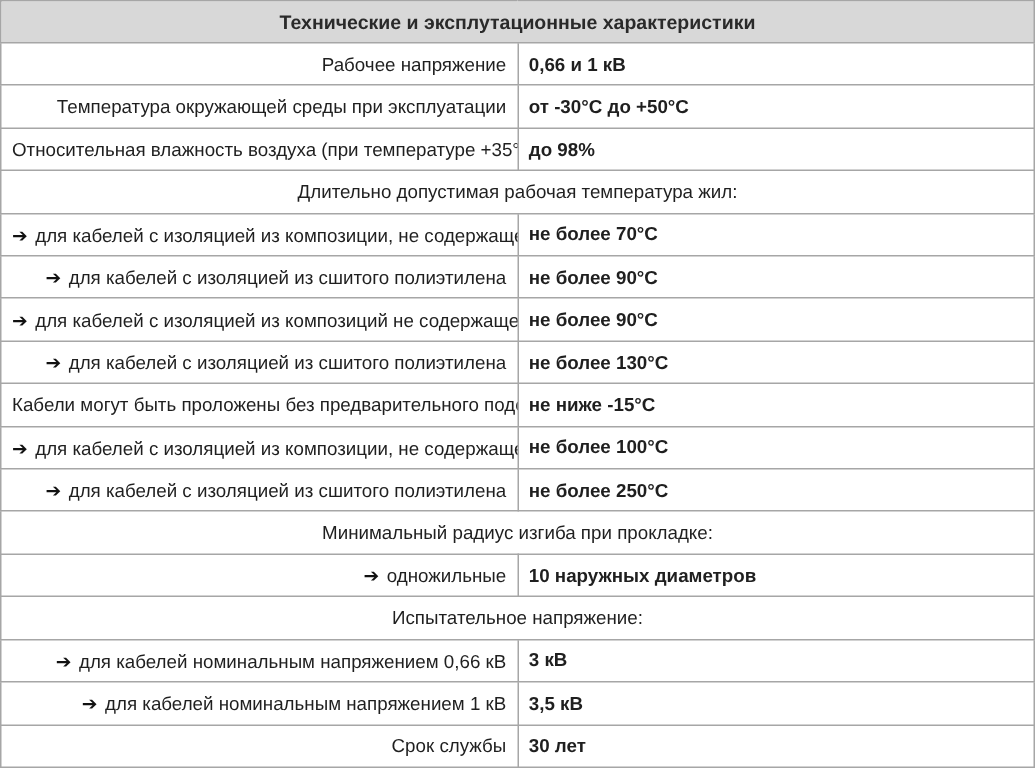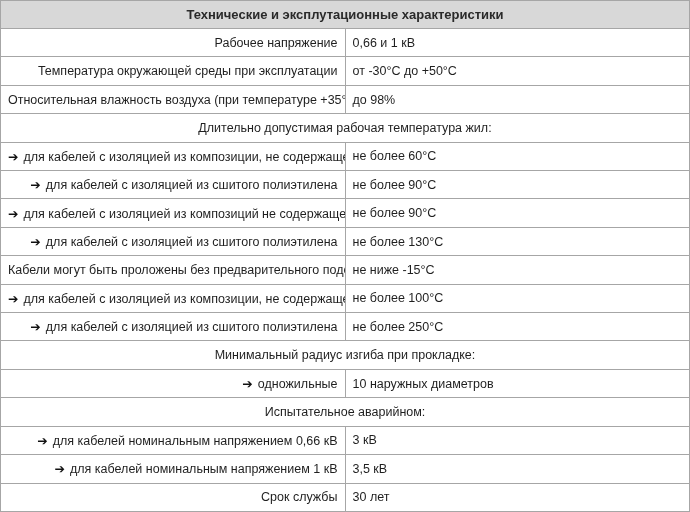--- a/index.html
+++ b/index.html
@@ -38,20 +38,21 @@
   }
 
   td.label-cell {
     width: 462px;
     text-align: right;
   }
 
   td.value-cell {
     width: 228px;
     text-align: left;
+    font-weight: bold;
   }
 
   td.section-cell {
     text-align: center;
   }
 
   tr.data-row, tr.section-row {
     height: 24px;
   }
 
@@ -81,21 +82,21 @@
       </tr>
       <tr class="data-row">
         <td class="label-cell"><span>Относительная влажность воздуха (при температуре +35°С)</span></td>
         <td class="value-cell">до 98%</td>
       </tr>
       <tr class="section-row">
         <td class="section-cell" colspan="2">Длительно допустимая рабочая температура жил:</td>
       </tr>
       <tr class="data-row">
         <td class="label-cell"><span class="arrow-icon">➔</span><span>для кабелей с изоляцией из композиции, не содержащей галогены</span></td>
-        <td class="value-cell">не более 60°С</td>
+        <td class="value-cell">не более 70°С</td>
       </tr>
       <tr class="data-row">
         <td class="label-cell"><span class="arrow-icon">➔</span><span>для кабелей с изоляцией из сшитого полиэтилена</span></td>
         <td class="value-cell">не более 90°С</td>
       </tr>
       <tr class="data-row">
         <td class="label-cell"><span class="arrow-icon">➔</span><span>для кабелей с изоляцией из композиций не содержащей галогены</span></td>
         <td class="value-cell">не более 90°С</td>
       </tr>
       <tr class="data-row">
@@ -115,21 +116,21 @@
         <td class="value-cell">не более 250°С</td>
       </tr>
       <tr class="section-row">
         <td class="section-cell" colspan="2">Минимальный радиус изгиба при прокладке:</td>
       </tr>
       <tr class="data-row">
         <td class="label-cell"><span class="arrow-icon">➔</span><span>одножильные</span></td>
         <td class="value-cell">10 наружных диаметров</td>
       </tr>
       <tr class="section-row">
-        <td class="section-cell" colspan="2">Испытательное аварийном:</td>
+        <td class="section-cell" colspan="2">Испытательное напряжение:</td>
       </tr>
       <tr class="data-row">
         <td class="label-cell"><span class="arrow-icon">➔</span><span>для кабелей номинальным напряжением 0,66 кВ</span></td>
         <td class="value-cell">3 кВ</td>
       </tr>
       <tr class="data-row">
         <td class="label-cell"><span class="arrow-icon">➔</span><span>для кабелей номинальным напряжением 1 кВ</span></td>
         <td class="value-cell">3,5 кВ</td>
       </tr>
       <tr class="data-row">

